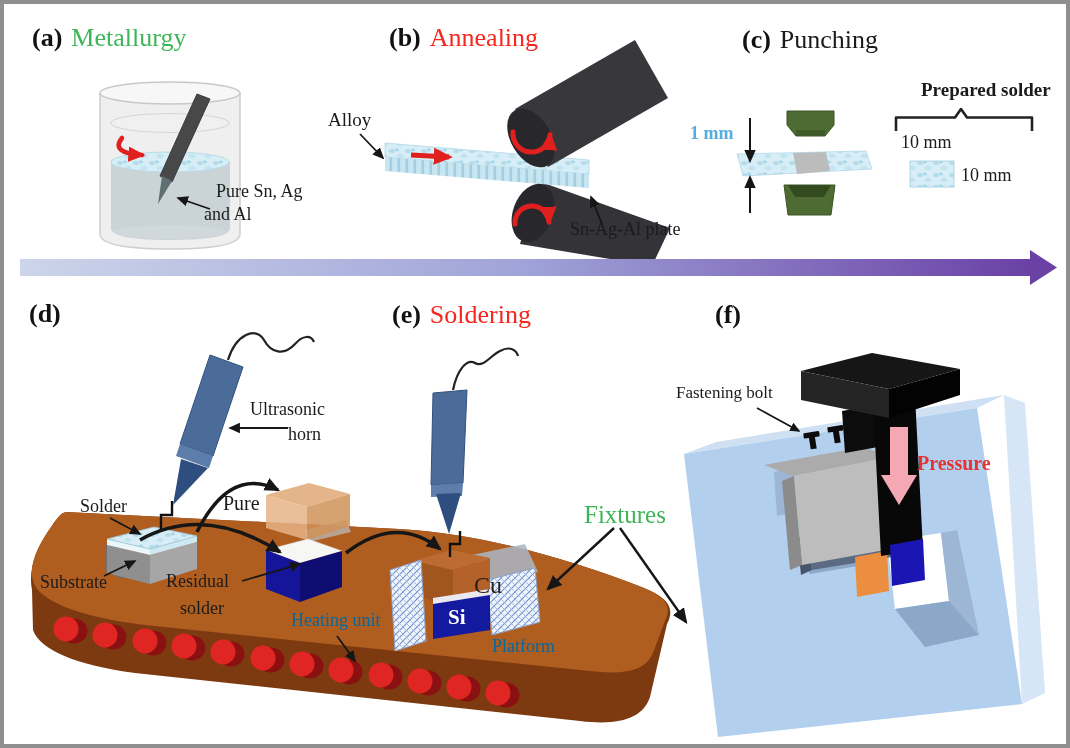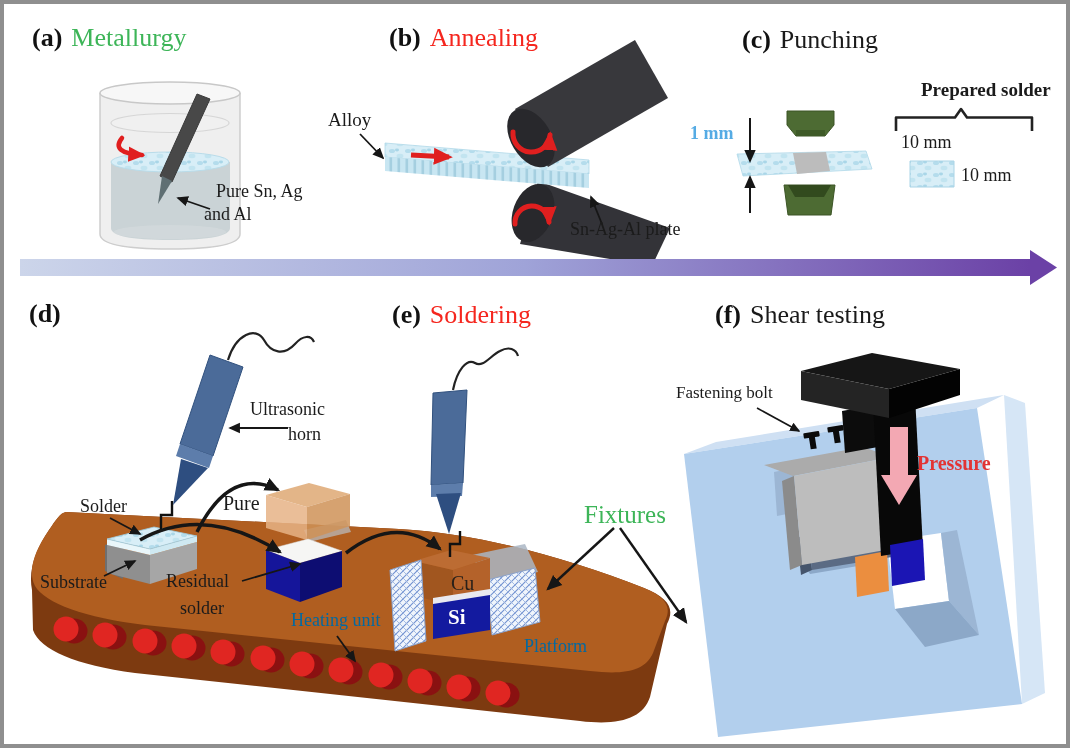--- a/index.html
+++ b/index.html
@@ -23,21 +23,21 @@
     z-index:5;
   }
   .title{font-size:26px;display:flex;gap:9px;z-index:5;}
   .title .letter{font-weight:bold;color:#111;}
   .green{color:#3db558;}
   .red{color:#f5261e;}
   .black{color:#1a1a1a;}
   .blue{color:#55abe4;font-weight:bold;}
   .yellow{color:#0369a1;}
   .boldlbl{font-weight:bold;font-size:19px;}
-  .cu{font-size:20px;color:#29211a;}
+  .cu{font-size:24px;color:#29211a;margin-left:23px;}
   .si{font-size:21px;color:#ffffff;font-weight:bold;}
   .pressure{color:#e23434;font-weight:bold;font-size:20px;}
   .small{font-size:17px;}
 </style>
 </head>
 <body>
 
 <div id="figure">
 
 <svg width="1070" height="748" viewBox="0 0 1070 748">
@@ -286,21 +286,20 @@
 </div>
 <div class="lbl title" style="left:25px;top:296px;">
   <span class="letter">(d)</span>
 </div>
 <div class="lbl title" style="left:388px;top:297px;">
   <span class="letter">(e)</span>
   <span class="red">Soldering</span>
 </div>
 <div class="lbl title" style="left:711px;top:297px;">
   <span class="letter">(f)</span>
-  <span class="black">Shear testing</span>
 </div>
 
 <div class="lbl" style="left:212px;top:178px;">Pure Sn, Ag</div>
 <div class="lbl" style="left:200px;top:201px;">and Al</div>
 
 <div class="lbl" style="left:324px;top:106px;font-size:19px;">Alloy</div>
 <div class="lbl" style="left:566px;top:216px;">Sn-Ag-Al plate</div>
 
 <div class="lbl blue" style="left:686px;top:120px;">1 mm</div>
 <div class="lbl boldlbl" style="left:893px;top:76px;margin-left:24px;">Prepared solder</div>
@@ -309,21 +308,21 @@
 
 <div class="lbl" style="left:246px;top:396px;">Ultrasonic</div>
 <div class="lbl" style="left:284px;top:421px;">horn</div>
 
 <div class="lbl" style="left:76px;top:493px;">Solder</div>
 <div class="lbl" style="left:219px;top:489px;font-size:20px;">Pure</div>
 <div class="lbl" style="left:36px;top:569px;">Substrate</div>
 <div class="lbl" style="left:162px;top:568px;">Residual</div>
 <div class="lbl" style="left:176px;top:595px;">solder</div>
 <div class="lbl yellow" style="left:287px;top:607px;">Heating unit</div>
-<div class="lbl yellow" style="left:520px;top:633px;">Platform</div>
+<div class="lbl yellow" style="left:488px;top:633px;">Platform</div>
 <div class="lbl green" style="left:580px;top:497px;font-size:25px;">Fixtures</div>
 
 <div class="lbl cu" style="left:447px;top:569px;">Cu</div>
 <div class="lbl si" style="left:444px;top:602px;">Si</div>
 
 <div class="lbl small" style="left:672px;top:380px;">Fastening bolt</div>
 <div class="lbl pressure" style="left:913px;top:449px;">Pressure</div>
 
 </div>
 

